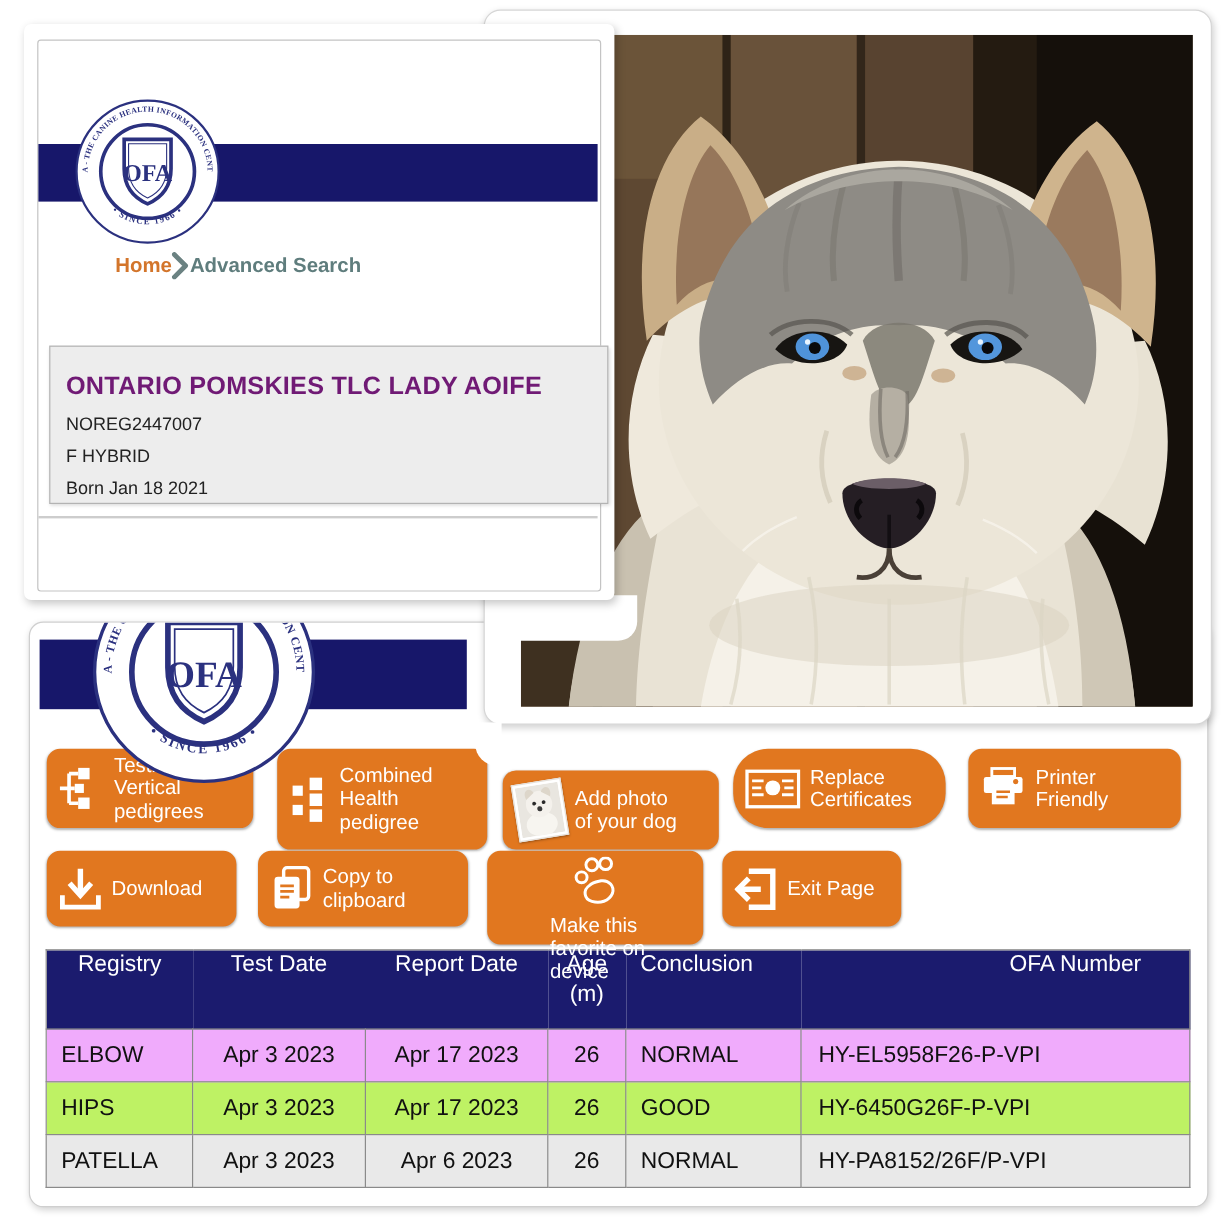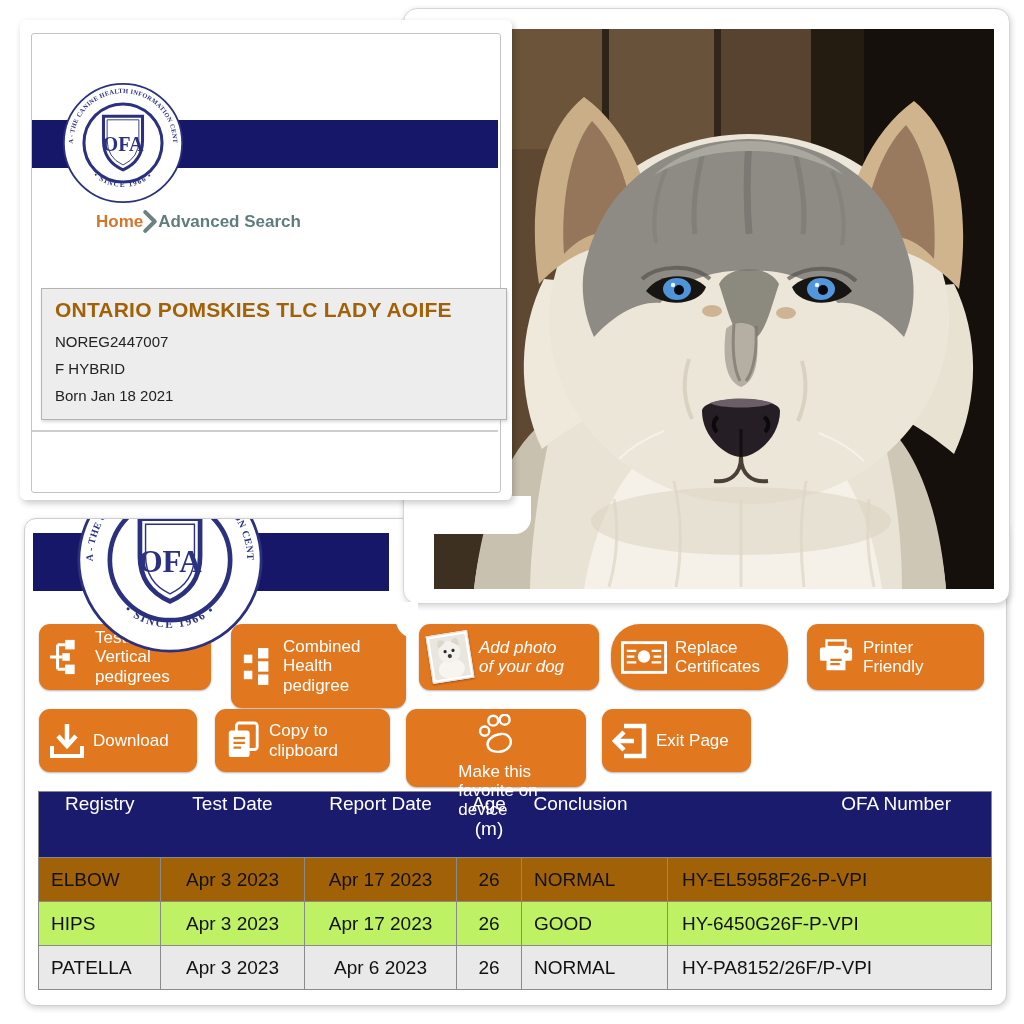--- a/index.html
+++ b/index.html
@@ -31,21 +31,21 @@
   
   .crumbs{position:absolute;left:76px;top:190px;display:flex;align-items:center;
           font-size:17px;font-weight:bold;}
   .crumb-home{color:#d3752b;cursor:pointer;}
   .crumb-cur{color:#5f7d7d;}
 
   
   .dog-info{position:absolute;left:21px;top:268px;width:466px;height:132px;background:#ededed;
             border:1px solid #b3b3b3;box-shadow:1px 2px 3px rgba(0,0,0,.15);
             box-sizing:border-box;padding:9px 13px;}
-  .dog-name{font-size:21px;font-weight:bold;color:#a16207;letter-spacing:.2px;margin-bottom:11px;}
+  .dog-name{font-size:21px;font-weight:bold;color:#701a75;letter-spacing:.2px;margin-bottom:11px;margin-top:12px;}
   .dog-line{font-size:15px;color:#222;margin-bottom:10px;}
   .sep-line{position:absolute;left:12px;top:410px;width:466px;height:2px;background:#cdcdcd;}
 
   
   .photo-wrap{position:absolute;left:30px;top:20px;width:560px;height:560px;overflow:hidden;}
   .photo-wrap svg{display:block;}
 
   
   .btn{position:absolute;background:#e1771f;border:none;border-radius:11px;color:#fff;
        display:flex;align-items:center;gap:8px;padding:5px 6px 5px 10px;box-sizing:border-box;
@@ -58,21 +58,21 @@
                display:flex;align-items:center;justify-content:center;}
 
   
   .results{position:absolute;left:13px;top:272px;border-collapse:collapse;table-layout:fixed;
            width:953px;background:#fff;border:1px solid #8a8a8a;}
   .results th{background:#1b1b6e;color:#fff;font-weight:normal;font-size:19px;
               vertical-align:top;padding-top:0;height:66px;box-sizing:border-box;
               white-space:pre-line;line-height:1.3;border:none;}
   .results td{font-size:19px;color:#111;height:44px;border:1px solid #8a8a8a;
               box-sizing:border-box;padding:0;}
-  .results tbody tr:nth-child(1){background:#a16207;margin-top:16px;}
+  .results tbody tr:nth-child(1){background:#f0abfc;margin-top:16px;}
   .results tbody tr:nth-child(2){background:#bef264;}
   .results tbody tr:nth-child(3){background:#e9e9e9;}
   .c{text-align:center;} .l{text-align:left;padding-left:12px!important;}
   .r{text-align:right;padding-right:40px!important;}
   .l2{text-align:left;padding-left:14px!important;}
 </style>
 </head>
 <body>
 
 <div class="stage">
@@ -102,21 +102,21 @@
           <rect x="18" y="29" width="11" height="11" fill="#fff"></rect>
           <rect x="3" y="8" width="9" height="9" fill="#fff"></rect>
           <rect x="3" y="25" width="9" height="9" fill="#fff"></rect>
         </svg>
       </span>
       <span class="lbl">Combined
 Health
 pedigree</span>
     </button>
 
-    <button class="btn" style="left:394px;top:105px;width:180px;height:66px;font-style:italic;">
+    <button class="btn" style="left:394px;top:123px;width:180px;height:66px;">
       <span class="ic puppy-thumb">
         <svg viewBox="0 0 36 42" width="36" height="42">
           <rect width="36" height="42" fill="#e9e6e0"></rect>
           <ellipse cx="18" cy="33" rx="13" ry="10" fill="#f7f5f0"></ellipse>
           <circle cx="18" cy="16" r="11" fill="#f4f1ec"></circle>
           <path d="M8,11 C5,3 12,0 15,6 Z" fill="#ddd6ca"></path>
           <path d="M28,11 C31,3 24,0 21,6 Z" fill="#ddd6ca"></path>
           <circle cx="14" cy="15" r="1.6" fill="#2a2a2a"></circle>
           <circle cx="22" cy="15" r="1.6" fill="#2a2a2a"></circle>
           <circle cx="18" cy="20" r="2.1" fill="#3a3a3a"></circle>

